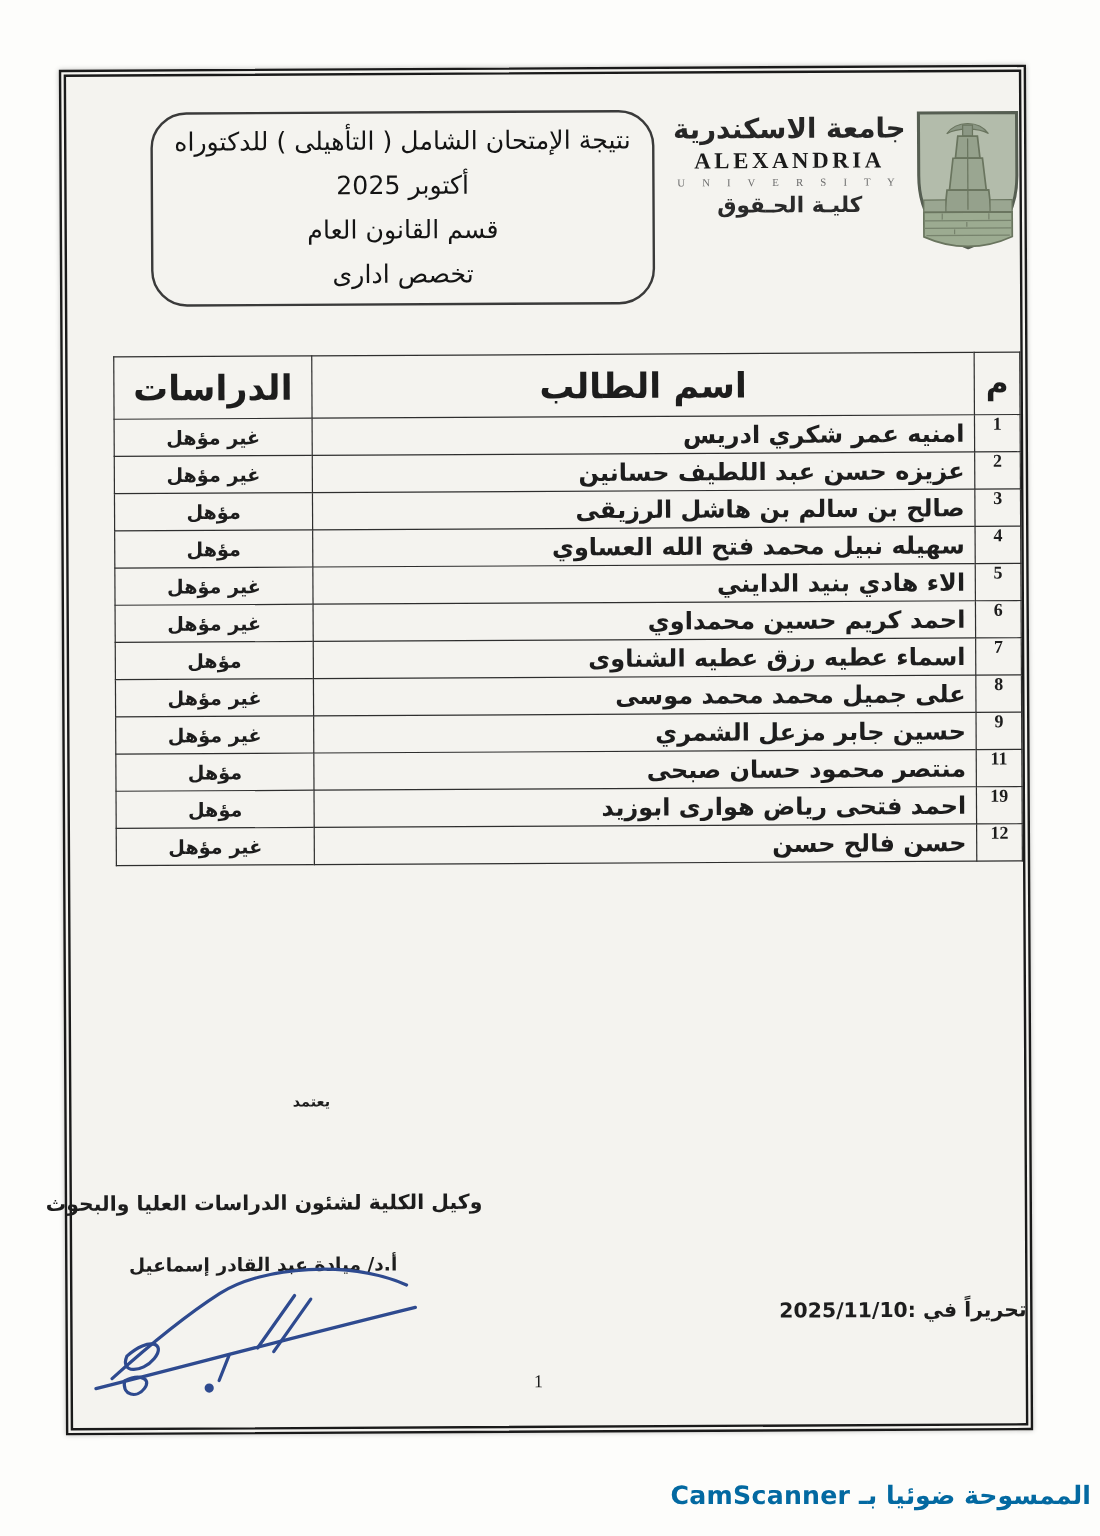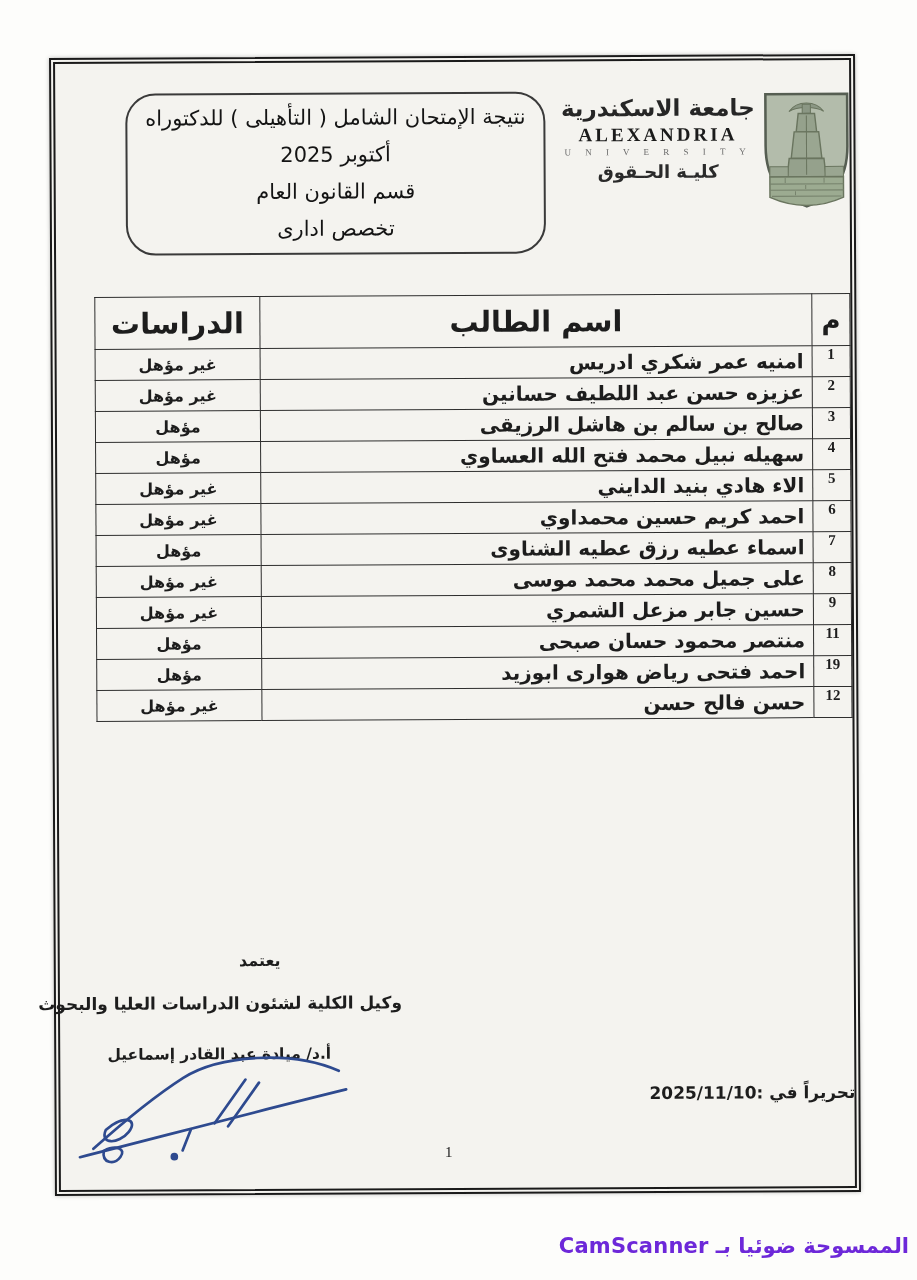--- a/index.html
+++ b/index.html
@@ -37,29 +37,29 @@
   }
   table.results th, table.results td { border:1.6px solid #2e2e2e; overflow:hidden; }
   th.h-num   { width:38px;  font-size:26px; font-weight:bold; height:52px; }
   th.h-name  { font-size:29px; font-weight:bold; }
   th.h-result{ width:165px; font-size:29px; font-weight:bold; }
   td { height:31px; }
   td.c-num { text-align:center; font-family:"Liberation Serif", serif; font-weight:bold; font-size:15px; vertical-align:top; }
   td.c-name { text-align:right; font-size:20px; font-weight:bold; padding:0 8px 0 4px; white-space:nowrap; }
   td.c-result { text-align:center; font-size:16px; font-weight:bold; }
   
-  .approve-label   { position:absolute; left:130px; top:888px; width:140px; text-align:center; font-size:16px; font-weight:bold; direction:rtl; }
+  .approve-label   { position:absolute; left:130px; top:848px; width:140px; text-align:center; font-size:12px; font-weight:bold; direction:rtl; }
   .approver-title  { position:absolute; left:30px;  top:930px; width:312px; text-align:center; font-size:17px; font-weight:bold; direction:rtl; white-space:nowrap; }
   .approver-name   { position:absolute; left:34px;  top:982px; width:250px; text-align:center; font-size:15.5px; font-weight:bold; direction:rtl; white-space:nowrap; }
   .signature       { position:absolute; left:14px;  top:985px; }
   .date-line       { position:absolute; left:545px; top:1022px; width:250px; text-align:right; font-size:17px; font-weight:bold; direction:rtl; white-space:nowrap; }
   .page-number     { position:absolute; left:328px; top:1082px; width:120px; text-align:center; font-family:"Liberation Serif", serif; font-size:15px; }
   .watermark {
     position:absolute; right:8px; top:1234px; font-size:21px; font-weight:600;
-    color:#6d28d9; direction:rtl; letter-spacing:0.2px;
+    color:#0369a1; direction:rtl; letter-spacing:0.2px;
   }
 </style>
 </head>
 <body>
 
 <div class="page-frame">
 
   <div class="title-box">
     <div class="title-line">نتيجة الإمتحان الشامل ( التأهيلى ) للدكتوراه</div>
     <div class="title-line">أكتوبر 2025</div>

